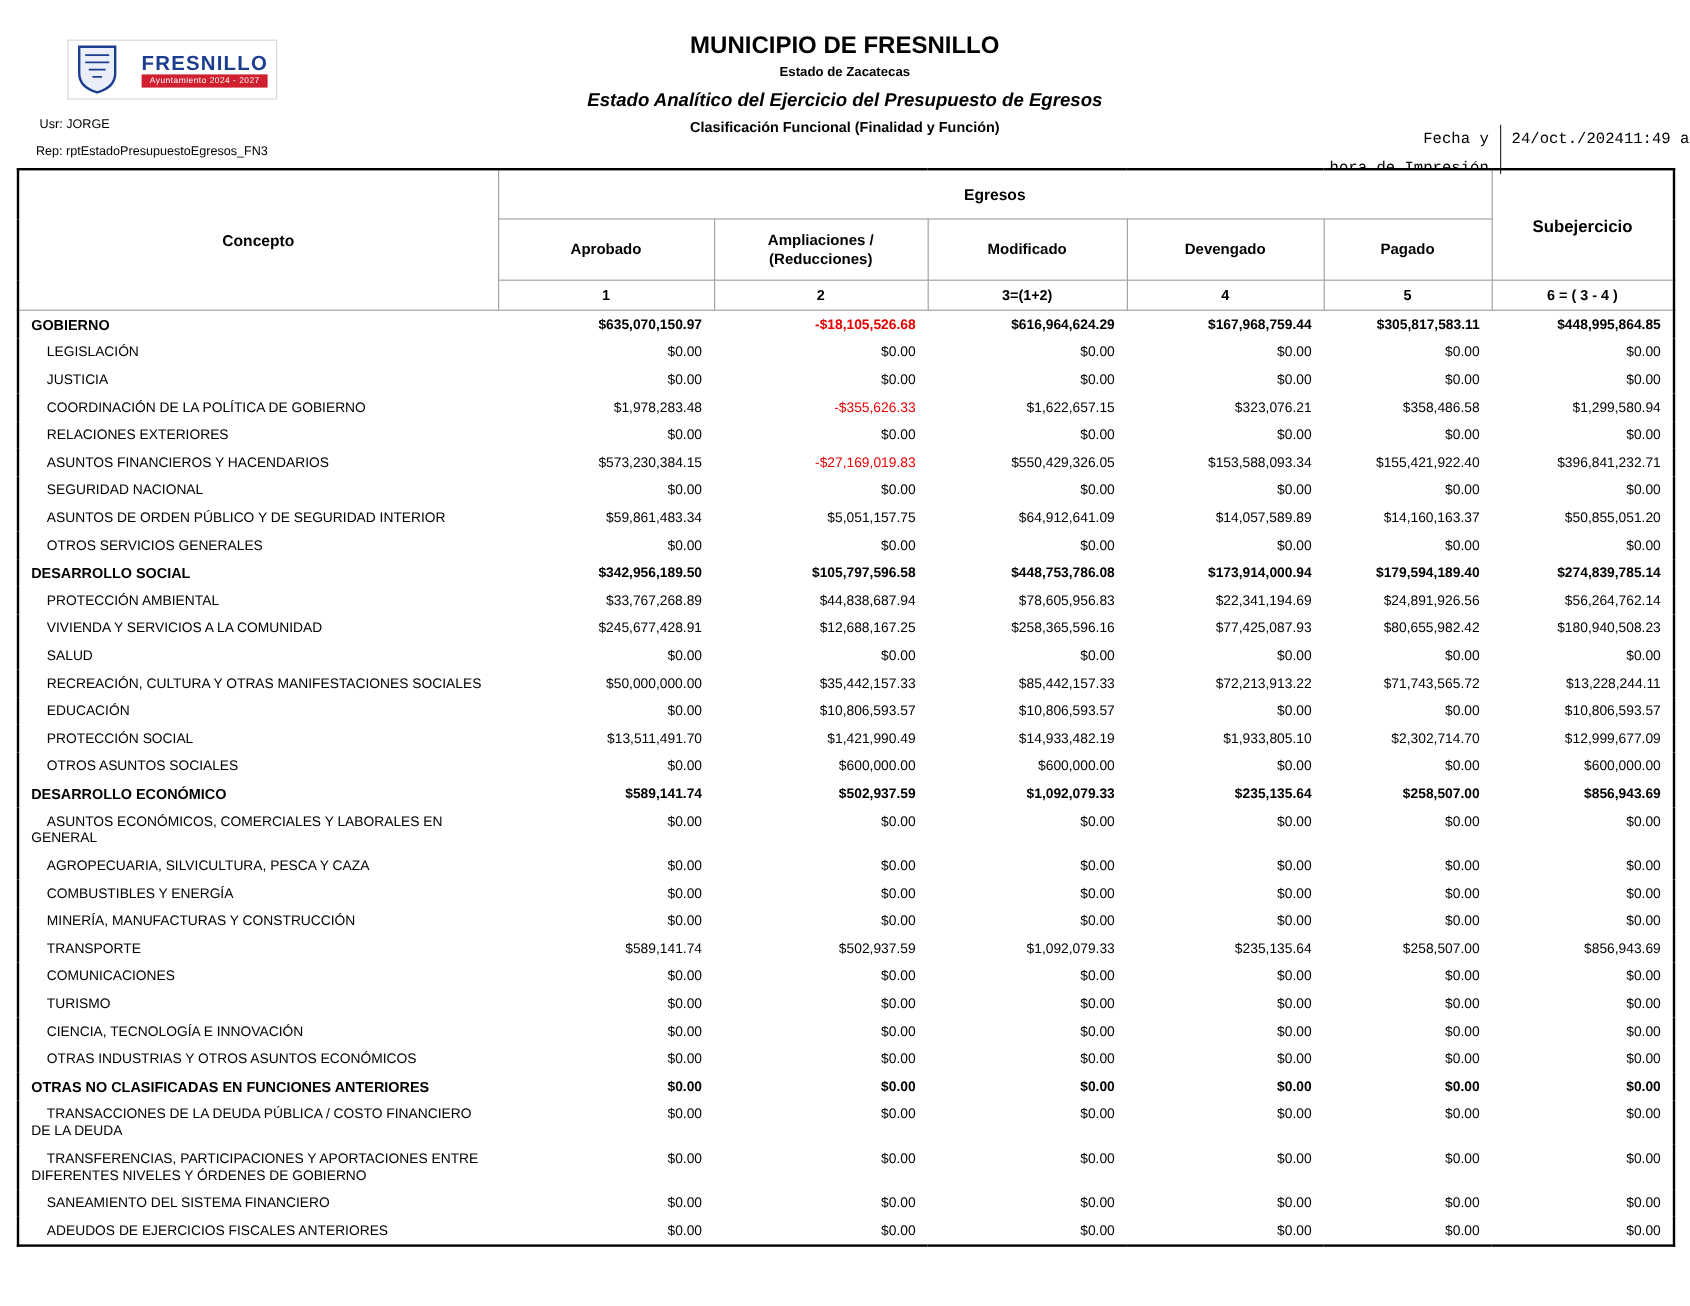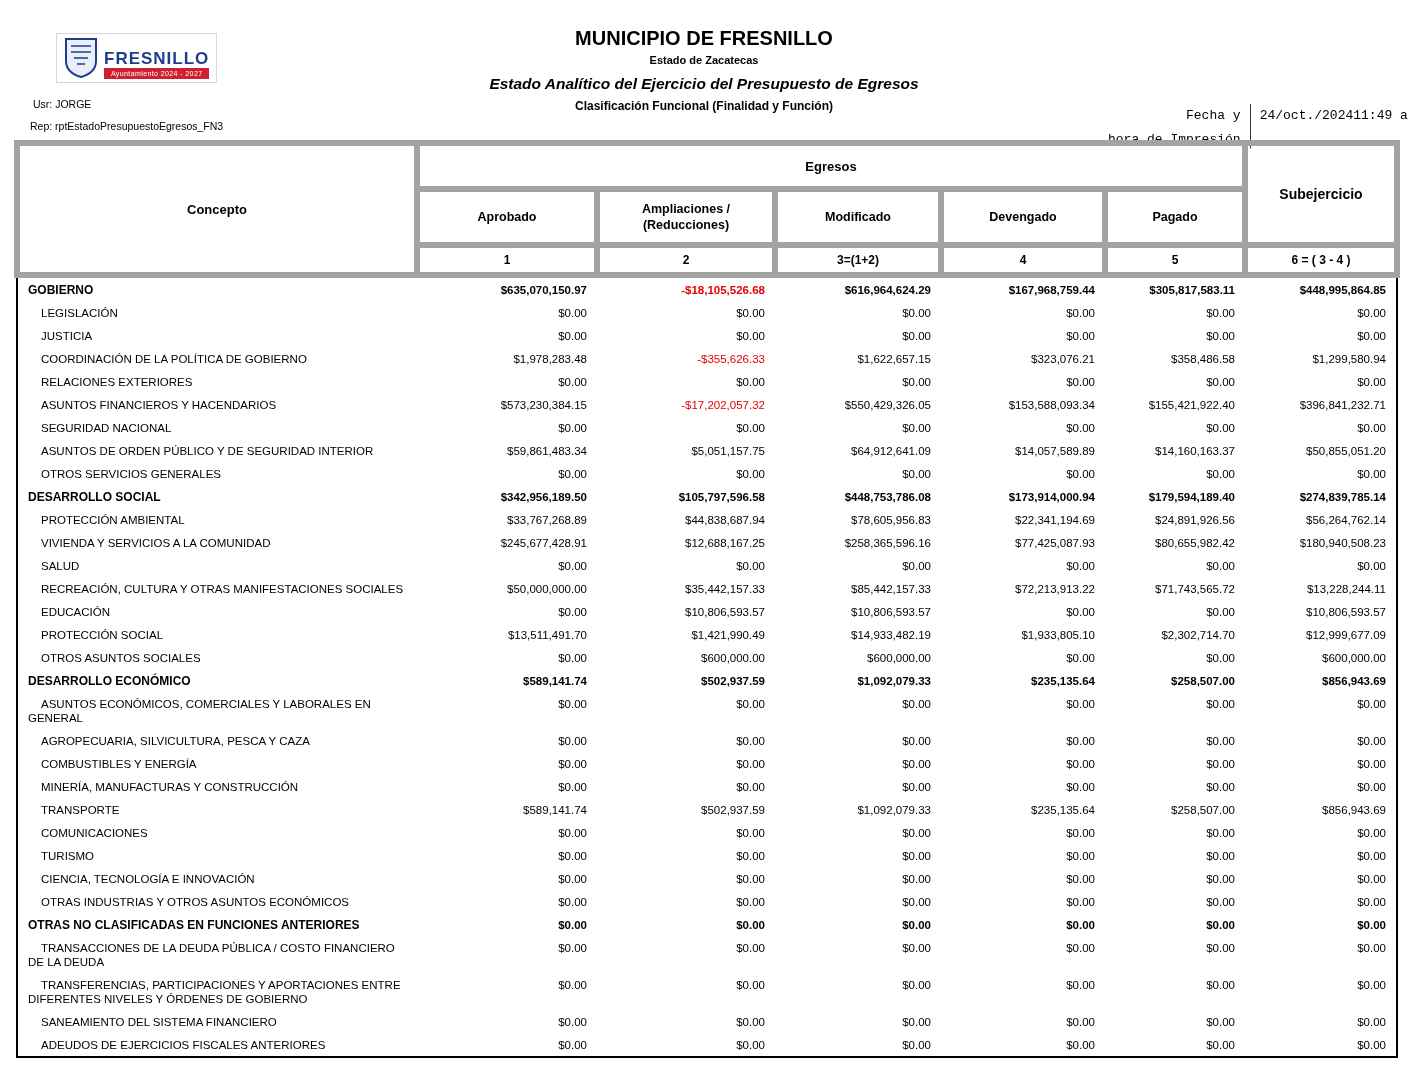--- a/index.html
+++ b/index.html
@@ -1,20 +1,20 @@
 <!DOCTYPE html>
 <html><head>
 <meta charset="utf-8">
 <style>
   html,body{margin:0;padding:0;}
   body{width:1408px;height:1088px;background:#ffffff;font-family:"Liberation Sans",sans-serif;color:#000;}
   .page{position:relative;width:1408px;height:1088px;overflow:hidden;background:#fff;}
 
   
-  .logo{position:absolute;left:56px;top:33px;display:flex;align-items:flex-end;gap:6px;border:1px solid #d8d8d8;padding:3px 7px;background:#fff;}
+  .logo{position:absolute;left:56px;top:33px;display:flex;align-items:center;gap:20px;border:1px solid #d8d8d8;padding:3px 7px;background:#fff;}
   .logo-right{display:flex;flex-direction:column;align-items:stretch;}
   .logo-name{font-size:17px;font-weight:bold;color:#1d3d8f;letter-spacing:1px;line-height:19px;}
   .logo-banner{background:#cf2030;color:#fff;font-size:7px;line-height:11px;text-align:center;padding:0 3px;letter-spacing:.4px;}
 
   
   .titles{position:absolute;left:354px;width:700px;top:26px;text-align:center;}
   .title-1{font-size:20px;font-weight:bold;line-height:24px;}
   .title-2{font-size:11px;font-weight:bold;line-height:20px;}
   .title-3{font-size:15.5px;font-weight:bold;line-height:24px;margin-top:2px;font-style:italic;}
   .title-4{font-size:12px;font-weight:bold;line-height:21px;}
@@ -26,21 +26,21 @@
 
   
   .meta-right{position:absolute;left:1108px;top:104px;display:flex;font-size:13px;font-family:Liberation Mono, monospace;}
   .mr-labels{display:flex;flex-direction:column;align-items:flex-end;padding-right:9px;}
   .mr-labels>div{line-height:24px;height:24px;white-space:nowrap;}
   .mr-values{border-left:1px solid #333;padding-left:9px;display:flex;flex-direction:row;}
   .mr-values>div{line-height:24px;height:24px;white-space:nowrap;}
 
   
   .report{position:absolute;left:14px;top:140px;width:1380px;border-collapse:collapse;table-layout:fixed;border:2px solid #000;}
-  .report thead th{border:6px solid #a3a3a3;font-weight:bold;background:#fff;padding:2px 4px;}
+  .report thead th{border:1px solid #a3a3a3;font-weight:bold;background:#fff;padding:2px 4px;}
   th.concepto{font-size:13px;}
   th.egresos{font-size:13px;height:36px;}
   th.subejercicio{font-size:14px;border-radius:19px;}
   tr.h2 th{font-size:12.5px;height:46px;vertical-align:middle;white-space:pre-line;line-height:16px;}
   tr.h3 th{font-size:12px;height:20px;}
   .report tbody td{font-size:11.5px;line-height:14px;padding:5px 10px 4px 10px;vertical-align:top;}
   td.concept{text-align:left;padding-left:11px;padding-right:30px;}
   td.concept.sub{text-indent:13px;}
   td.val{text-align:right;white-space:nowrap;}
   tr.bold-row td{font-weight:bold;}
@@ -159,21 +159,21 @@
           <td class="val">$0.00</td>
           <td class="val">$0.00</td>
           <td class="val">$0.00</td>
           <td class="val">$0.00</td>
           <td class="val">$0.00</td>
           <td class="val">$0.00</td>
         </tr>
         <tr>
           <td class="concept sub">ASUNTOS FINANCIEROS Y HACENDARIOS</td>
           <td class="val">$573,230,384.15</td>
-          <td class="val neg">-$17,202,057.32</td>
+          <td class="val neg">-$27,169,019.83</td>
           <td class="val">$550,429,326.05</td>
           <td class="val">$153,588,093.34</td>
           <td class="val">$155,421,922.40</td>
           <td class="val">$396,841,232.71</td>
         </tr>
         <tr>
           <td class="concept sub">SEGURIDAD NACIONAL</td>
           <td class="val">$0.00</td>
           <td class="val">$0.00</td>
           <td class="val">$0.00</td>

